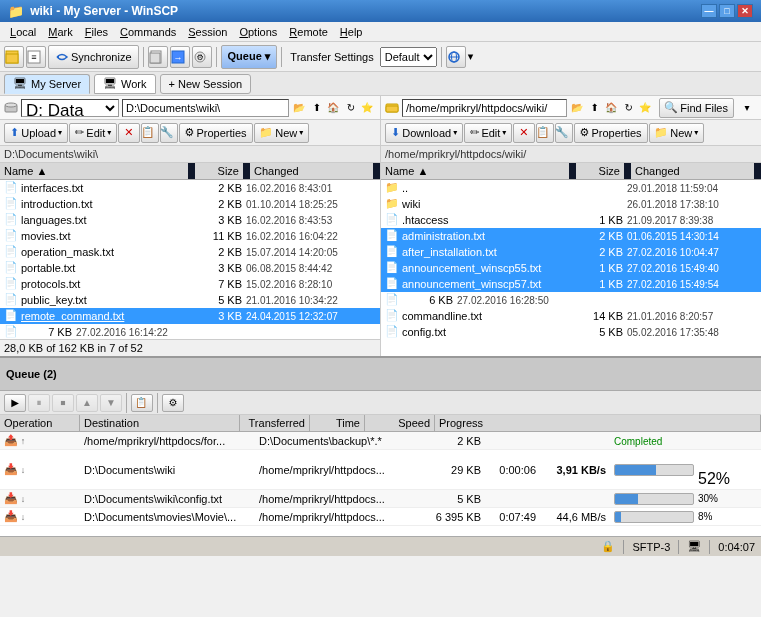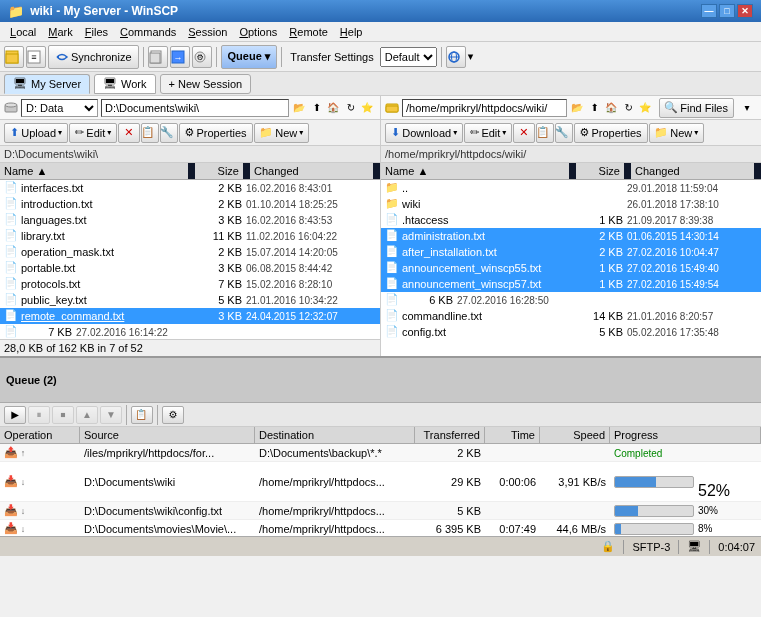--- a/index.html
+++ b/index.html
@@ -56,21 +56,21 @@
     .file-row.selected { background: #3399ff; color: white; }
     .file-row.selected .file-date { color: white; }
     .file-icon { width: 14px; height: 14px; margin-right: 3px; flex-shrink: 0; }
     .file-name { flex: 1; white-space: nowrap; overflow: hidden; text-overflow: ellipsis; }
     .file-size { width: 55px; text-align: right; padding-right: 4px; }
     .file-date { width: 130px; color: #444; font-size: 10px; }
     .panel-status { background: #f0f0f0; border-top: 1px solid #ccc; padding: 2px 4px; font-size: 11px; }
     
     
     #queuesection { height: 180px; display: flex; flex-direction: column; border-top: 2px solid #999; }
-    #queueheader { background: #c8c8c8; padding: 16px 6px; font-size: 11px; font-weight: bold; border-bottom: 1px solid #aaa; }
+    #queueheader { background: #c8c8c8; padding: 10px 6px; font-size: 11px; font-weight: bold; border-bottom: 1px solid #aaa; }
     #queuetoolbar { background: #e8e8e8; height: 24px; display: flex; align-items: center; padding: 2px 4px; gap: 2px; border-bottom: 1px solid #ccc; }
     .q-btn { background: linear-gradient(to bottom, #fff, #ddd); border: 1px solid #aaa; height: 18px; width: 22px; cursor: pointer; display: flex; align-items: center; justify-content: center; font-size: 10px; border-radius: 2px; }
     .q-btn.disabled { opacity: 0.4; cursor: default; }
     #queuetable { flex: 1; overflow-y: auto; background: white; }
     .qtable-header { display: flex; background: #d8d8d8; border-bottom: 1px solid #aaa; position: sticky; top: 0; }
     .qth { padding: 2px 4px; font-size: 11px; border-right: 1px solid #aaa; }
     .qth-op { width: 80px; }
     .qth-src { width: 175px; }
     .qth-dst { width: 160px; }
     .qth-xfr { width: 70px; text-align: right; }
@@ -197,21 +197,21 @@
     <span>New Session</span>
   </div>
 </div>
 
 <div id="pathbars">
   <div class="pathbar" style="gap:3px;">
     <svg width="14" height="14" viewBox="0 0 14 14">
         <rect x="1" y="4" width="12" height="7" fill="#c8c8c8" stroke="#888" rx="1"></rect>
         <ellipse cx="7" cy="4" rx="6" ry="2" fill="#ddd" stroke="#888"></ellipse>
       </svg>
-    <select style="height:18px; font-size:11px; width:77px;"><option>D: Data</option></select>
+    <select style="height:18px; font-size:17px; width:98px;"><option>D: Data</option></select>
     <input class="pathbar-input" value="D:\Documents\wiki\" style="">
     <div class="pathbar-icons">
       <button class="pathbar-icon">📂</button>
       <button class="pathbar-icon">⬆</button>
       <button class="pathbar-icon">🏠</button>
       <button class="pathbar-icon">↻</button>
       <button class="pathbar-icon">⭐</button>
     </div>
   </div>
   <div class="pathbar" style="gap:3px; border-right:none;">
@@ -319,23 +319,23 @@
           <span class="file-date">01.10.2014 18:25:25</span>
         </div>
         <div class="file-row">
           <span class="file-icon">📄</span>
           <span class="file-name">languages.txt</span>
           <span class="file-size">3 KB</span>
           <span class="file-date">16.02.2016  8:43:53</span>
         </div>
         <div class="file-row">
           <span class="file-icon">📄</span>
-          <span class="file-name">library.txt</span>
+          <span class="file-name">movies.txt</span>
           <span class="file-size">11 KB</span>
-          <span class="file-date">11.02.2016 16:04:22</span>
+          <span class="file-date">16.02.2016 16:04:22</span>
         </div>
         <div class="file-row">
           <span class="file-icon">📄</span>
           <span class="file-name">operation_mask.txt</span>
           <span class="file-size">2 KB</span>
           <span class="file-date">15.07.2014 14:20:05</span>
         </div>
         <div class="file-row">
           <span class="file-icon">📄</span>
           <span class="file-name">portable.txt</span>
@@ -455,52 +455,51 @@
     <button class="q-btn disabled">▲</button>
     <button class="q-btn disabled">▼</button>
     <div class="tb-sep"></div>
     <button class="q-btn">📋</button>
     <div class="tb-sep"></div>
     <button class="q-btn">⚙</button>
   </div>
   <div id="queuetable">
     <div class="qtable-header">
       <div class="qth qth-op">Operation</div>
-      <div class="qth qth-src">Source</div>
       <div class="qth qth-dst">Destination</div>
       <div class="qth qth-xfr">Transferred</div>
       <div class="qth qth-time">Time</div>
       <div class="qth qth-spd">Speed</div>
       <div class="qth qth-prg">Progress</div>
     </div>
     <div id="queue-rows">
     <div class="qrow">
     <div class="qtd qtd-op">
       <span>📤</span>
       <span style="font-size:9px; color:#666;">↑</span>
     </div>
-    <div class="qtd qtd-src">/iles/mprikryl/httpdocs/for...</div>
+    <div class="qtd qtd-src">/home/mprikryl/httpdocs/for...</div>
     <div class="qtd qtd-dst">D:\Documents\backup\*.*</div>
     <div class="qtd qtd-xfr" style="text-align:right;">2 KB</div>
     <div class="qtd qtd-time" style="text-align:right;"></div>
     <div class="qtd qtd-spd" style="text-align:right;"></div>
     <div class="qtd qtd-prg">
       <span style="color:#008800; font-size:10px;">Completed</span>
     </div>
   </div>
         <div class="qrow">
     <div class="qtd qtd-op">
       <span>📥</span>
       <span style="font-size:9px; color:#666;">↓</span>
     </div>
     <div class="qtd qtd-src">D:\Documents\wiki</div>
     <div class="qtd qtd-dst">/home/mprikryl/httpdocs...</div>
     <div class="qtd qtd-xfr" style="text-align:right;">29 KB</div>
     <div class="qtd qtd-time" style="text-align:right;">0:00:06</div>
-    <div class="qtd qtd-spd" style="text-align:right;">3,91 KB/s</div>
+    <div class="qtd qtd-spd" style="text-align:right;font-weight:bold;">3,91 KB/s</div>
     <div class="qtd qtd-prg">
       <div style="display:flex; align-items:center; gap:4px;">
           <div class="progress-bar-outer" style="flex:1; max-width:80px;">
             <div class="progress-bar-inner" style="width:52%;"></div>
           </div>
           <span style="font-size:16px;margin-top:19px;">52%</span>
         </div>
     </div>
   </div>
         <div class="qrow">

